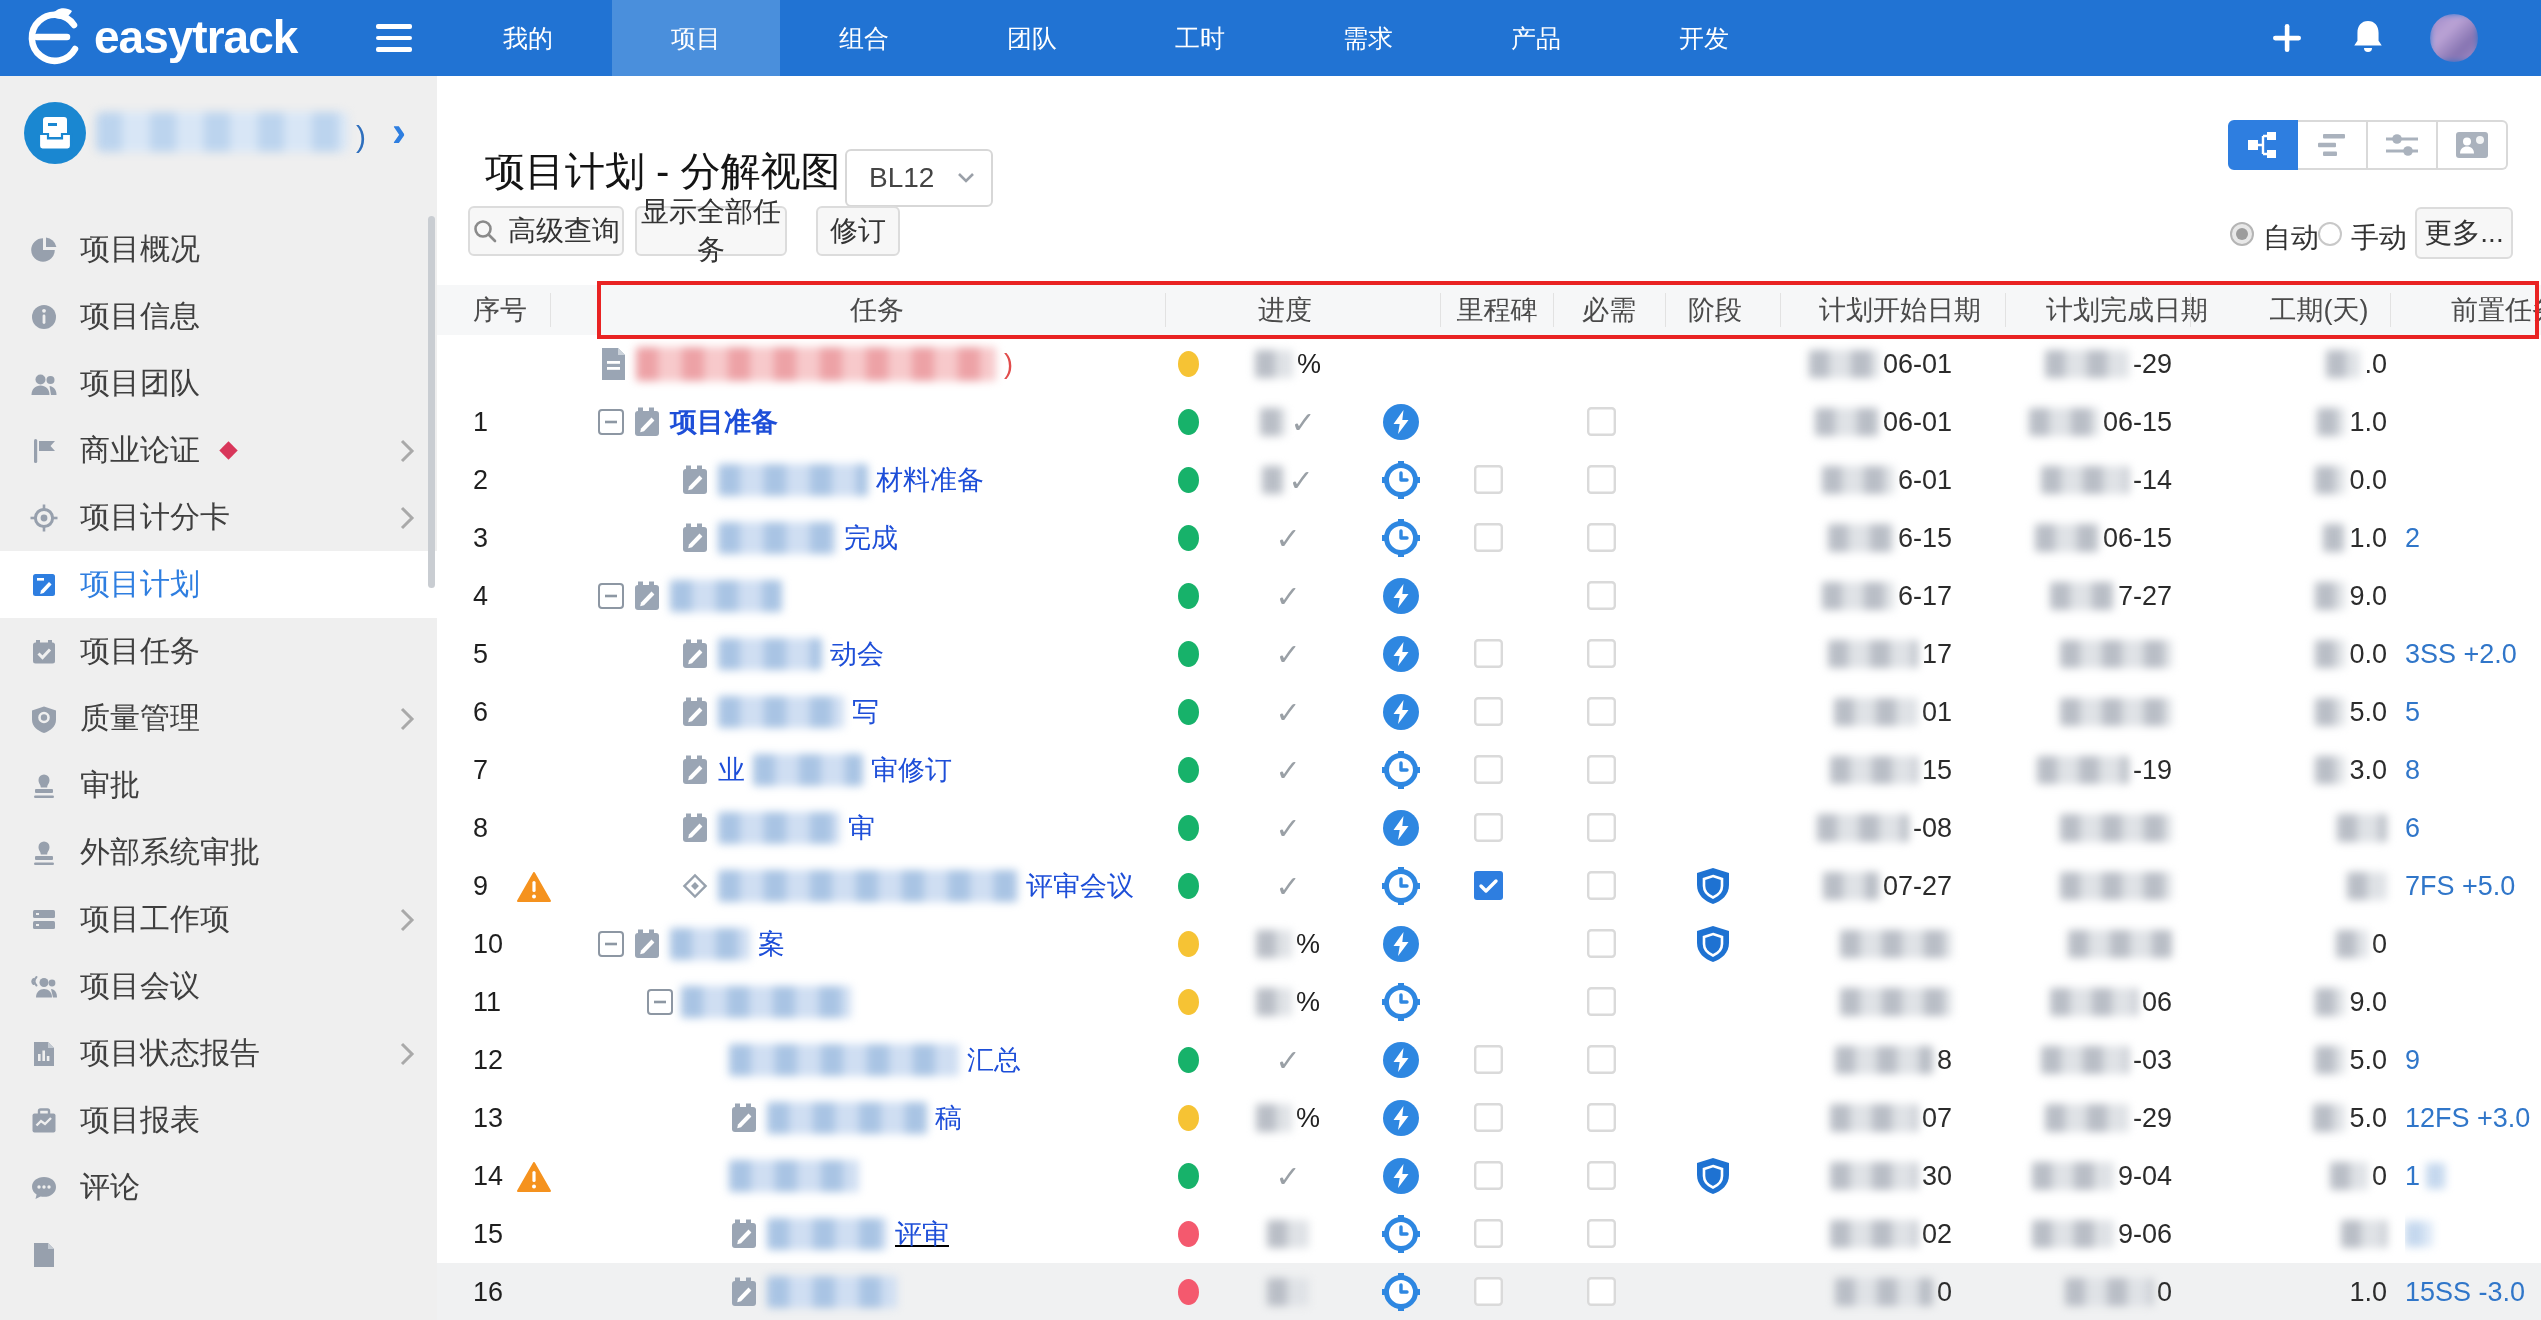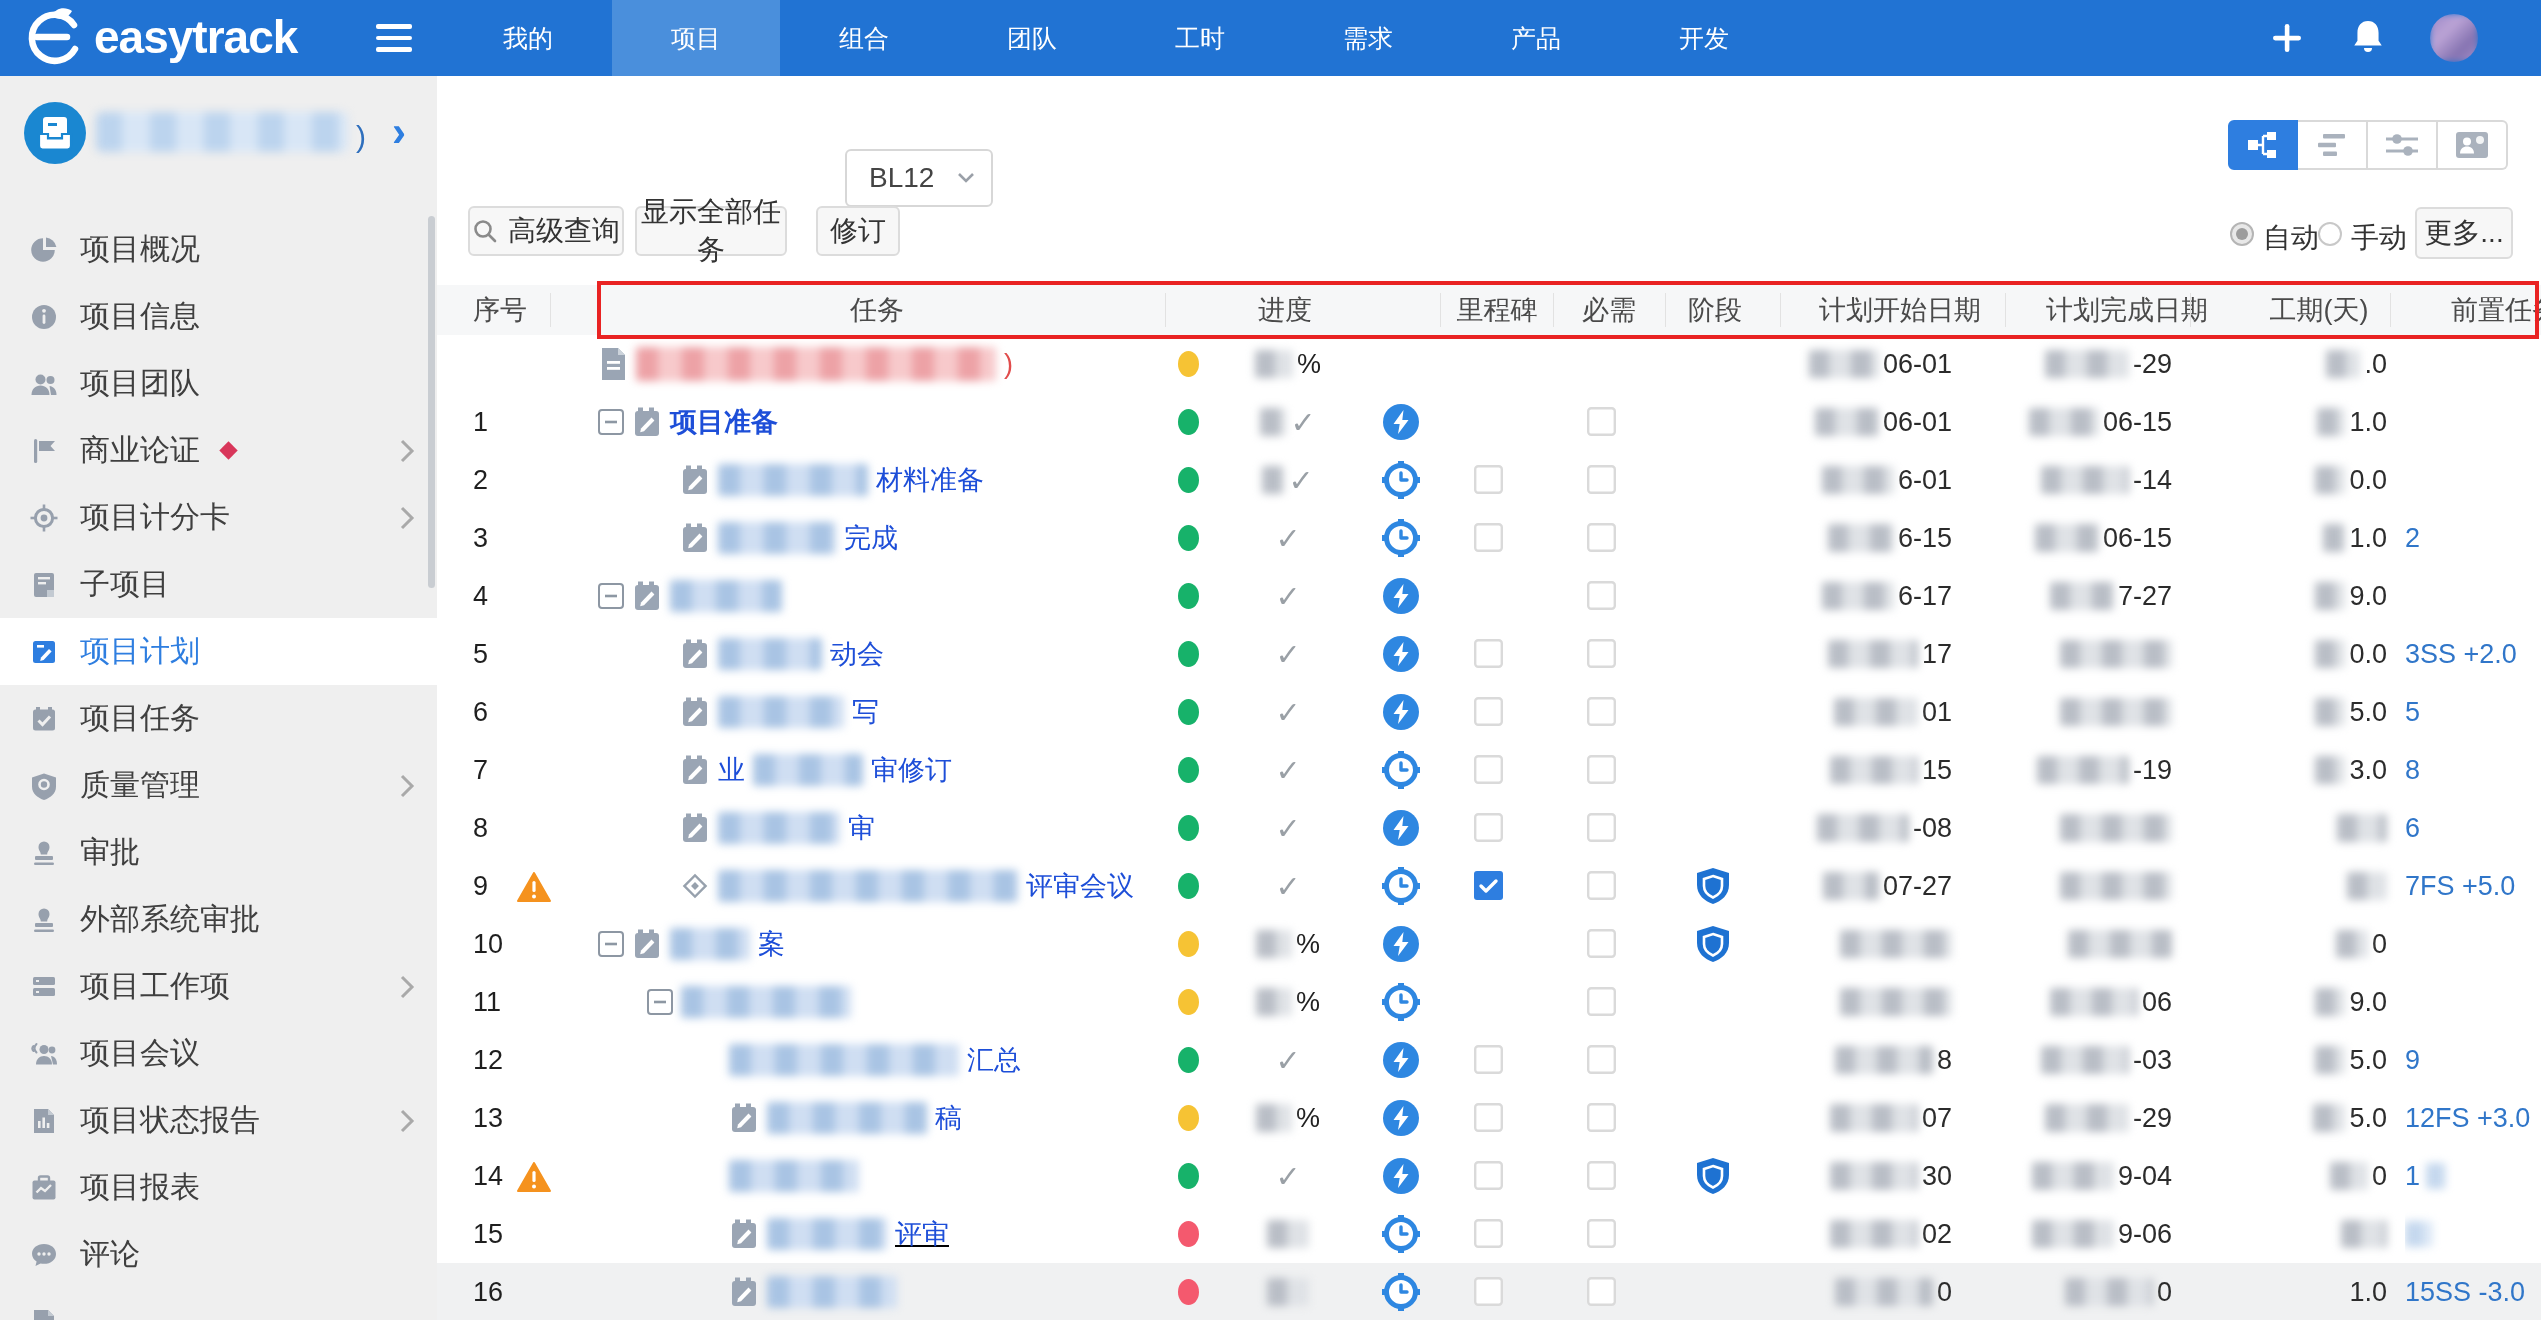--- a/index.html
+++ b/index.html
@@ -188,29 +188,20 @@
               <rect x="12.7" y="0.5" width="2.6" height="5" fill="#97a0ad"></rect>
               <rect x="12.7" y="22.5" width="2.6" height="5" fill="#97a0ad"></rect>
               <rect x="0.5" y="12.7" width="5" height="2.6" fill="#97a0ad"></rect>
               <rect x="22.5" y="12.7" width="5" height="2.6" fill="#97a0ad"></rect>
             </svg></span>
           <span class="lbl">项目计分卡</span>
           <span class="chev"><svg width="16" height="26" viewBox="0 0 16 26">
               <polyline points="3,3 13,13 3,23" fill="none" stroke="#a9a9a9" stroke-width="3"></polyline>
             </svg></span>
         </div>
-        <div class="side-item">
-          <span class="iw"><svg width="28" height="28" viewBox="0 0 28 28">
-              <rect x="4" y="2" width="20" height="24" rx="2" fill="#97a0ad"></rect>
-              <rect x="8" y="6" width="12" height="2.4" fill="#efefef"></rect>
-              <rect x="8" y="11" width="8" height="2.4" fill="#efefef"></rect>
-              <path d="M17 19 h7 v7 h-7 Z" fill="#c3cad2"></path>
-            </svg></span>
-          <span class="lbl">子项目</span>
-        </div>
         <div class="side-item active">
           <span class="iw"><svg width="28" height="28" viewBox="0 0 28 28">
               <rect x="3" y="3" width="22" height="22" rx="2.5" fill="#2e7ee0"></rect>
               <rect x="7" y="7" width="7" height="2.6" fill="#fff"></rect>
               <path d="M11 19.5 L19 11 l2.6 2.6 -8 8.5 -3.4 .8 Z" fill="#fff"></path>
             </svg></span>
           <span class="lbl">项目计划</span>
         </div>
         <div class="side-item">
           <span class="iw"><svg width="28" height="28" viewBox="0 0 28 28">
@@ -304,20 +295,21 @@
               <path d="M4 2 h14 l6 6 v18 H4 Z" fill="#97a0ad"></path>
               <path d="M18 2 l6 6 h-6 Z" fill="#c3cad2"></path>
             </svg></span>
           <span class="lbl"></span>
         </div>
       </div>
     <div class="side-scroll"></div>
   </div>
 
   <div class="main">
+    <div class="page-title">项目计划 - 分解视图</div>
     <div class="baseline">
       <span>BL12</span>
       <span class="iw">
         <svg width="18" height="12" viewBox="0 0 18 12">
             <polyline points="2,2 9,9 16,2" fill="none" stroke="#9aa0a8" stroke-width="2.6"></polyline>
           </svg>
       </span>
     </div>
     <div class="toggles" id="viewToggles">
         <div class="tg first active">

